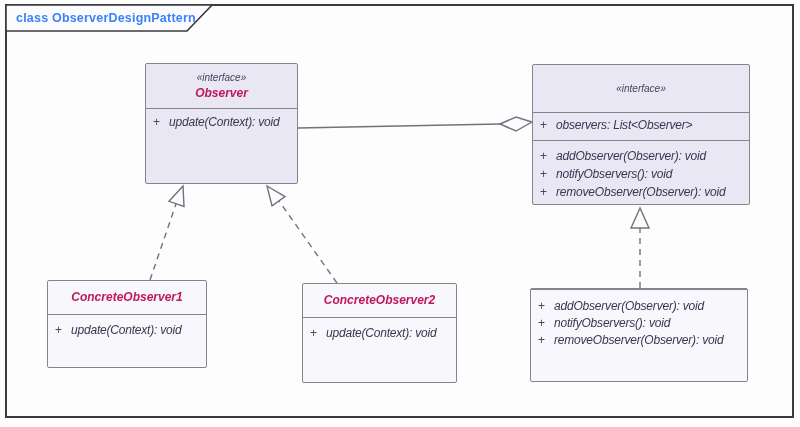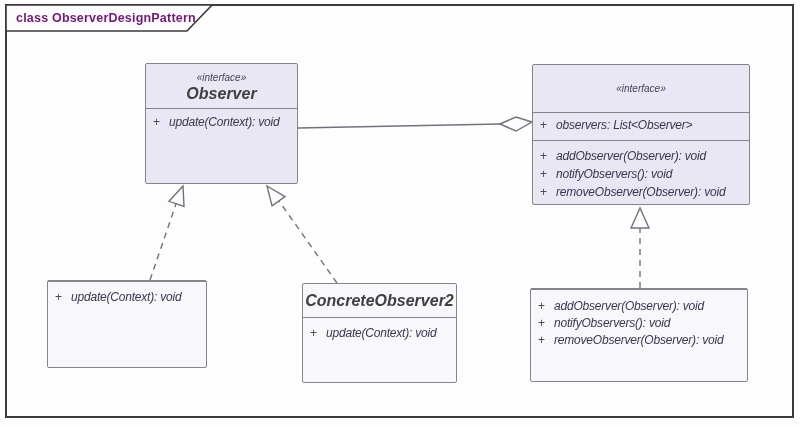--- a/index.html
+++ b/index.html
@@ -6,21 +6,21 @@
   .canvas{
     position:relative;
     width:800px;height:427px;
     background:#fdfdfd;
     font-family:"Liberation Sans",sans-serif;
     overflow:hidden;
   }
   svg.layer{position:absolute;left:0;top:0;z-index:1;}
   .frame-title{
     position:absolute;left:16px;top:11px;z-index:3;
-    font-size:12.5px;font-weight:bold;color:#701a75;
+    font-size:12.5px;font-weight:bold;color:#3b82f6;
     letter-spacing:.2px;white-space:nowrap;
   }
   .ubox{
     position:absolute;z-index:2;
     border:1.4px solid #84848f;
     border-radius:2px;
     box-sizing:border-box;
     color:#3c3854;
   }
   .ubox.iface{background:#eae7f4;}
@@ -28,21 +28,21 @@
   .hdr{
     text-align:center;
     display:flex;flex-direction:column;justify-content:center;
     box-sizing:border-box;
   }
   .stereo{
     font-size:10px;font-style:italic;color:#45425c;
     line-height:15px;
   }
   .cname{
-    font-size:16px;font-style:italic;font-weight:bold;color:#404040;
+    font-size:12px;font-style:italic;font-weight:bold;color:#be185d;
     line-height:17px;
   }
   .sep{border-top:1.3px solid #84848f;}
   .members{box-sizing:border-box;padding:6px 7px 0 7px;}
   .mrow{
     display:flex;align-items:center;
     font-size:12px;font-style:italic;color:#3a3650;
     white-space:nowrap;
   }
   .vis{width:16px;flex:0 0 16px;font-style:normal;color:#4a465e;}
@@ -110,20 +110,23 @@
         <span class="mtext">notifyObservers(): void</span>
       </div>
       <div class="mrow" style="height:18px;">
         <span class="vis">+</span>
         <span class="mtext">removeObserver(Observer): void</span>
       </div>
     </div>
   </div>
 
   <div class="ubox concrete" style="left:47px;top:280px;width:160px;height:88px;">
+    <div class="hdr" style="height:33px;">
+      <div class="cname">ConcreteObserver1</div>
+    </div>
     <div class="sep"></div>
     <div class="members" style="padding-top:8px;">
       <div class="mrow">
         <span class="vis">+</span>
         <span class="mtext">update(Context): void</span>
       </div>
     </div>
   </div>
 
   <div class="ubox concrete" style="left:302px;top:283px;width:155px;height:100px;">

